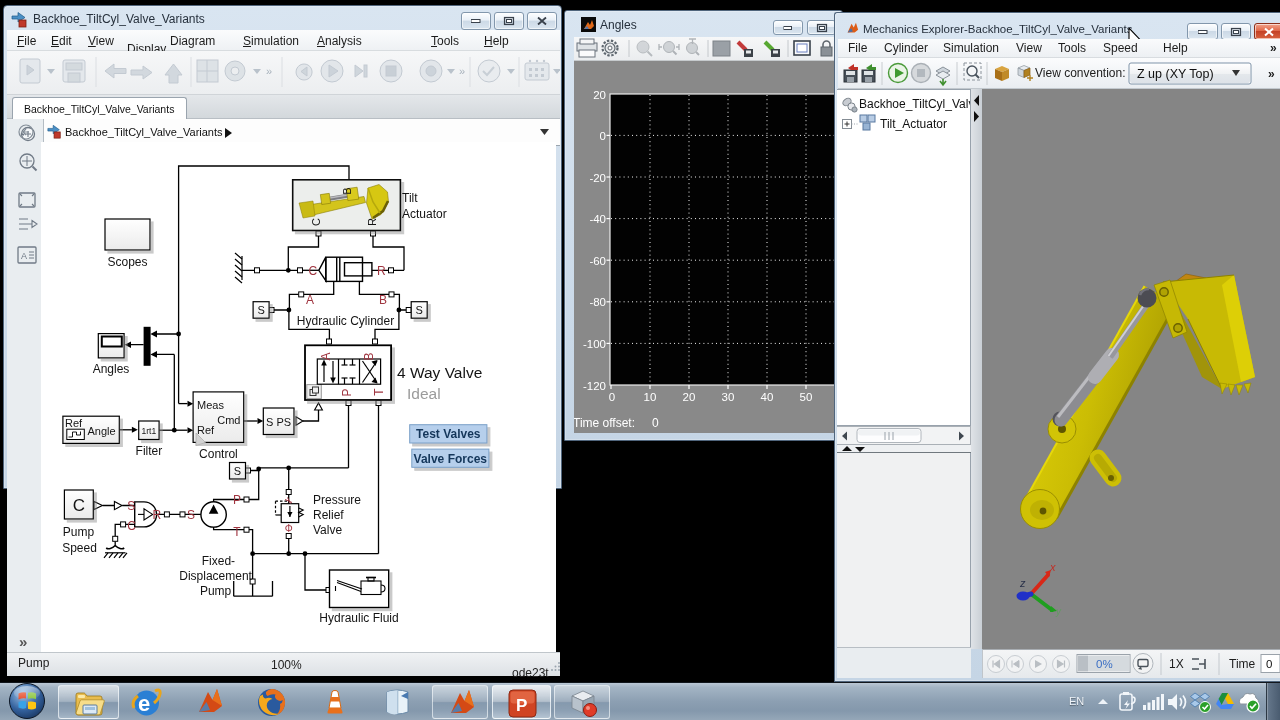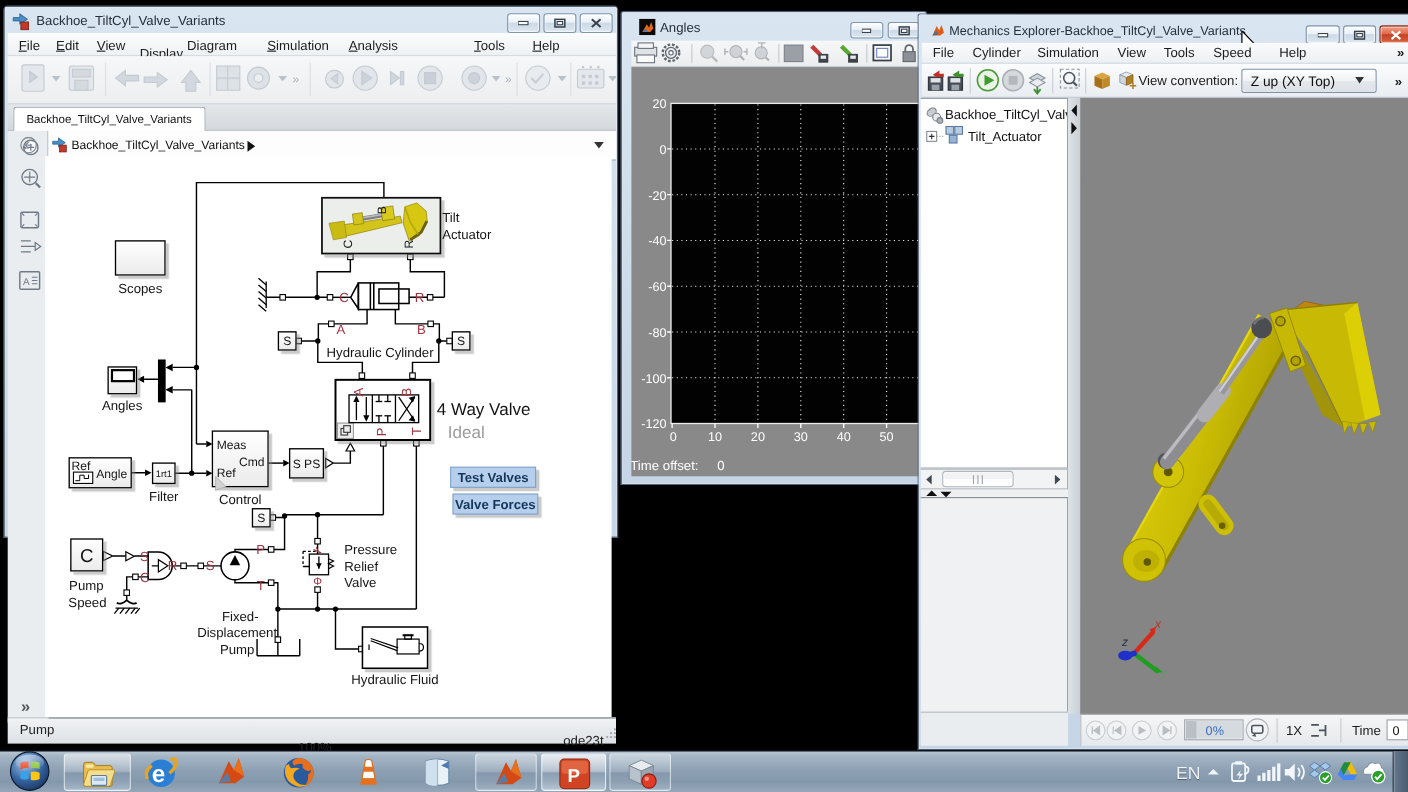--- a/index.html
+++ b/index.html
@@ -431,21 +431,21 @@
       <line x1="325" y1="435.5" x2="335" y2="435.5" stroke-width="1.6"></line>
       <path d="M296,438.5 L321,447 M296,440.5 L320,449.5"></path>
       <line x1="294.5" y1="444" x2="294.5" y2="449"></line>
     </g>
     <text x="318" y="479.5" font-size="12" fill="#141414" text-anchor="middle">Hydraulic Fluid</text>
   </svg>
   </div>
 
   <div class="abs" style="left:3px;top:646px;width:553px;height:24px;background:linear-gradient(#f0f2f4,#dde1e5);border-top:1px solid #c0c6cb;font-size:12px;color:#222">
     <span class="abs" style="left:11px;top:3px">Pump</span>
-    <span class="abs" style="left:264px;top:20px">100%</span>
+    <span class="abs" style="left:264px;top:5px">100%</span>
     <span class="abs" style="left:505px;top:13px">ode23t</span>
     <svg class="abs" style="left:544px;top:8px" width="10" height="10">
         <g fill="#9aa4ae">
           <circle cx="8" cy="2" r="1"></circle>
           <circle cx="8" cy="5.5" r="1"></circle>
           <circle cx="8" cy="9" r="1"></circle>
           <circle cx="4.5" cy="5.5" r="1"></circle>
           <circle cx="4.5" cy="9" r="1"></circle>
           <circle cx="1" cy="9" r="1"></circle>
         </g>
@@ -902,21 +902,21 @@
   </div>
   <div class="abs" style="left:554px;top:2px;width:56px;height:34px;border:1px solid rgba(250,253,255,.6);border-radius:3px;background:linear-gradient(rgba(255,255,255,.4),rgba(255,255,255,.15) 48%,rgba(120,142,165,.3) 52%,rgba(180,196,212,.4))">
     <svg class="abs" style="left:13px;top:2px" width="30" height="31">
       <path d="M4,8 L15,3 L26,8 L15,13 Z" fill="#e8ecf0" stroke="#7a848e" stroke-width=".8"></path>
       <path d="M4,8 V20 L15,25 V13 Z" fill="#b8c2cc" stroke="#7a848e" stroke-width=".8"></path>
       <path d="M26,8 V20 L15,25 V13 Z" fill="#98a6b2" stroke="#7a848e" stroke-width=".8"></path>
       <circle cx="22" cy="22" r="6.5" fill="#e03c28" stroke="#8c1c10" stroke-width="1"></circle>
       <circle cx="20" cy="20" r="2" fill="#f49084"></circle>
     </svg>
   </div>
-  <span class="abs" style="left:1069px;top:12px;font-size:16px;color:#eef3f8;text-shadow:0 1px 1px rgba(0,0,0,.4)">EN</span>
+  <span class="abs" style="left:1069px;top:12px;font-size:11px;color:#eef3f8;text-shadow:0 1px 1px rgba(0,0,0,.4)">EN</span>
   <svg class="abs" style="left:1096px;top:14px" width="14" height="9">
       <path d="M2,7 L7,2 L12,7 Z" fill="#eef3f8"></path>
     </svg>
   <svg class="abs" style="left:1118px;top:8px" width="20" height="22">
     <rect x="2" y="3" width="12" height="16" rx="2" fill="none" stroke="#f2f6fa" stroke-width="1.6"></rect>
     <rect x="5" y="1" width="6" height="3" fill="#f2f6fa"></rect>
     <path d="M13,13 q4,-1 4,-4.5 q0,-2.5 -2.5,-2.5" fill="none" stroke="#f2f6fa" stroke-width="1.6"></path>
     <path d="M10,9 l-4,5 h3 l-1.5,4 l4.5,-5.5 h-3 z" fill="#f2f6fa"></path>
   </svg>
   <svg class="abs" style="left:1143px;top:10px" width="22" height="18">

